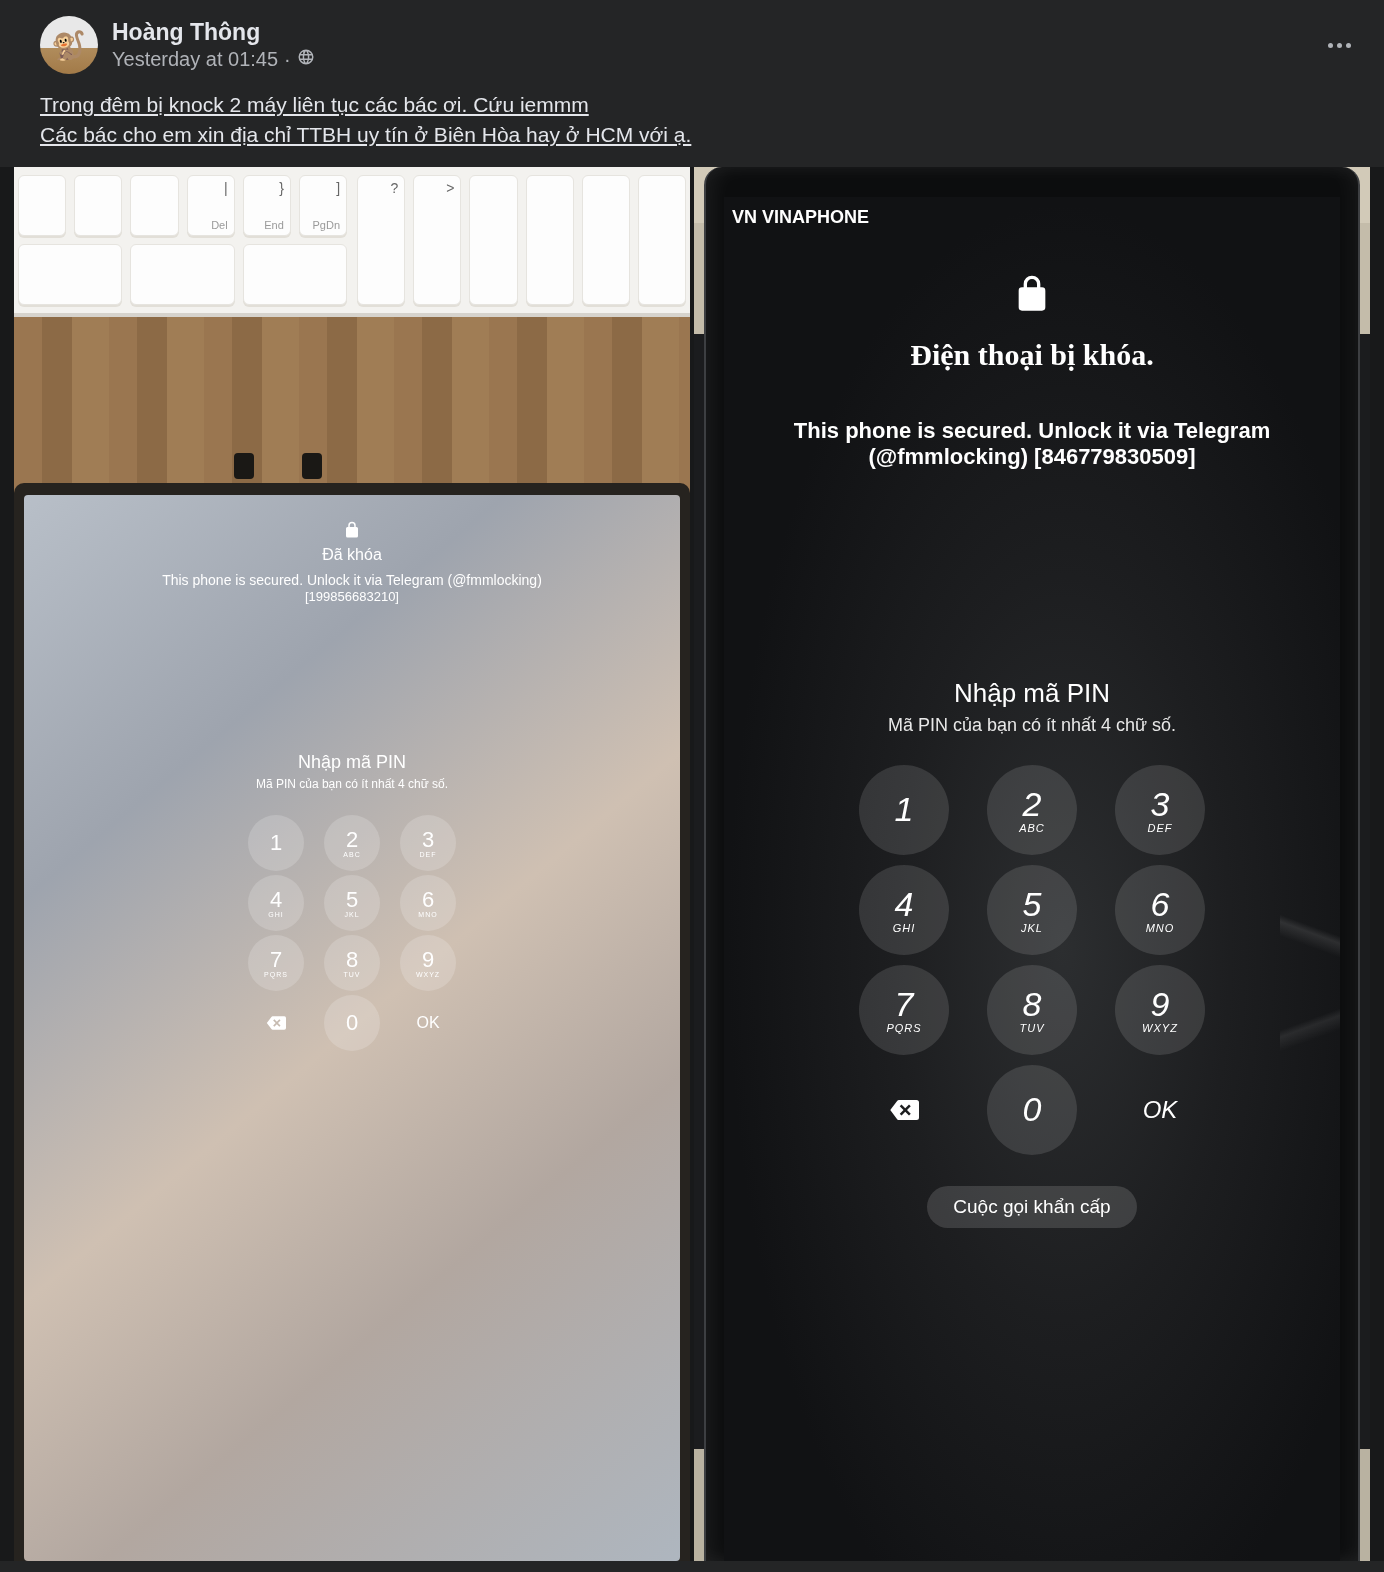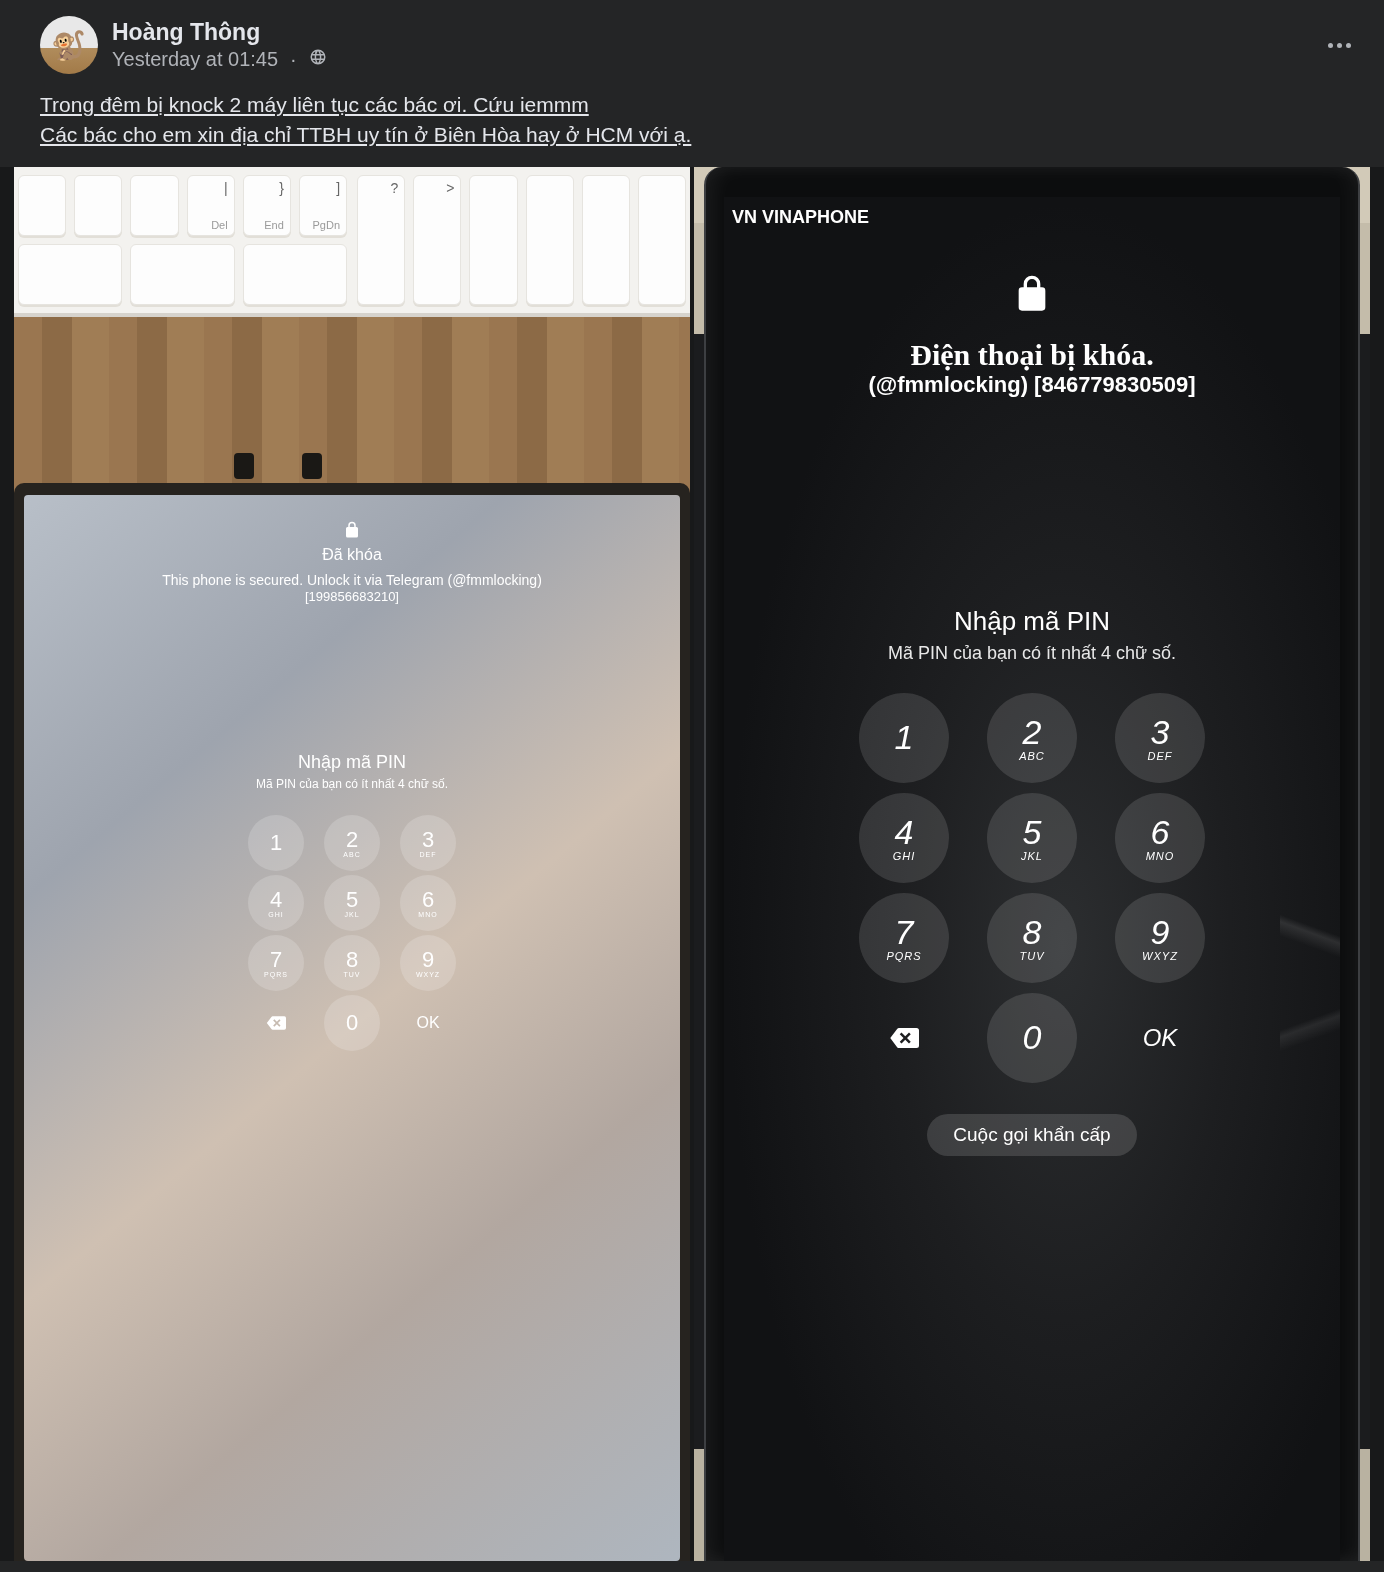--- a/index.html
+++ b/index.html
@@ -20,21 +20,21 @@
   .header-left { display: flex; align-items: center; gap: 14px; }
   .avatar {
     width: 58px; height: 58px; border-radius: 50%;
     background: linear-gradient(180deg,#e8e8e8 0%, #e8e8e8 55%, #b08c5c 55%, #a27a48 100%);
     display:flex; align-items:center; justify-content:center;
     font-size: 28px;
   }
   .avatar-emoji { filter: saturate(0.8); }
   .name-block { display:flex; flex-direction:column; }
   .author-name { font-size: 23px; font-weight: 600; color: #e4e6eb; }
-  .meta-line { display:flex; align-items:center; gap:12px; color:#b0b3b8; font-size:20px; margin-top:2px; }
+  .meta-line { display:flex; align-items:center; gap:6px; color:#b0b3b8; font-size:20px; margin-top:2px; }
   .meta-dot { color:#b0b3b8; }
   .globe-icon { width:18px; height:18px; fill:#b0b3b8; }
   .more-btn {
     width:42px; height:42px; display:flex; align-items:center; justify-content:center;
     cursor:pointer; border-radius:50%;
   }
   .more-dots { display:flex; gap:4px; }
   .more-dots span { width:5px; height:5px; border-radius:50%; background:#b0b3b8; }
 
   .post-body {
@@ -339,20 +339,21 @@
     <div class="right-bg"></div>
     <div class="phone-frame">
       <div class="phone-screen">
         <div class="carrier">VN VINAPHONE</div>
         <div class="big-lock">
           <svg viewBox="0 0 24 24">
               <path d="M18 8h-1V6a5 5 0 10-10 0v2H6a2 2 0 00-2 2v10a2 2 0 002 2h12a2 2 0 002-2V10a2 2 0 00-2-2zM9 6a3 3 0 116 0v2H9V6z"></path>
             </svg>
         </div>
         <div class="r-status">Điện thoại bị khóa.</div>
+        <div class="r-msg1">This phone is secured. Unlock it via Telegram</div>
         <div class="r-msg2">(@fmmlocking) [846779830509]</div>
         <div class="r-pin-title">Nhập mã PIN</div>
         <div class="r-pin-sub">Mã PIN của bạn có ít nhất 4 chữ số.</div>
         <div class="keypad-big" id="phone-keypad">
             <div class="kpb-btn">
               <div class="kpb-num">1</div>
             </div>
             <div class="kpb-btn">
               <div class="kpb-num">2</div>
               <div class="kpb-letters">ABC</div>

